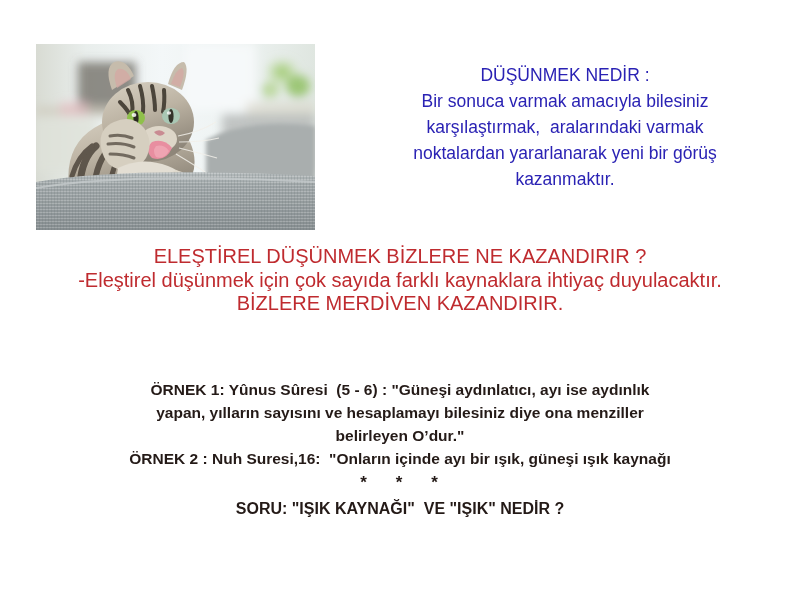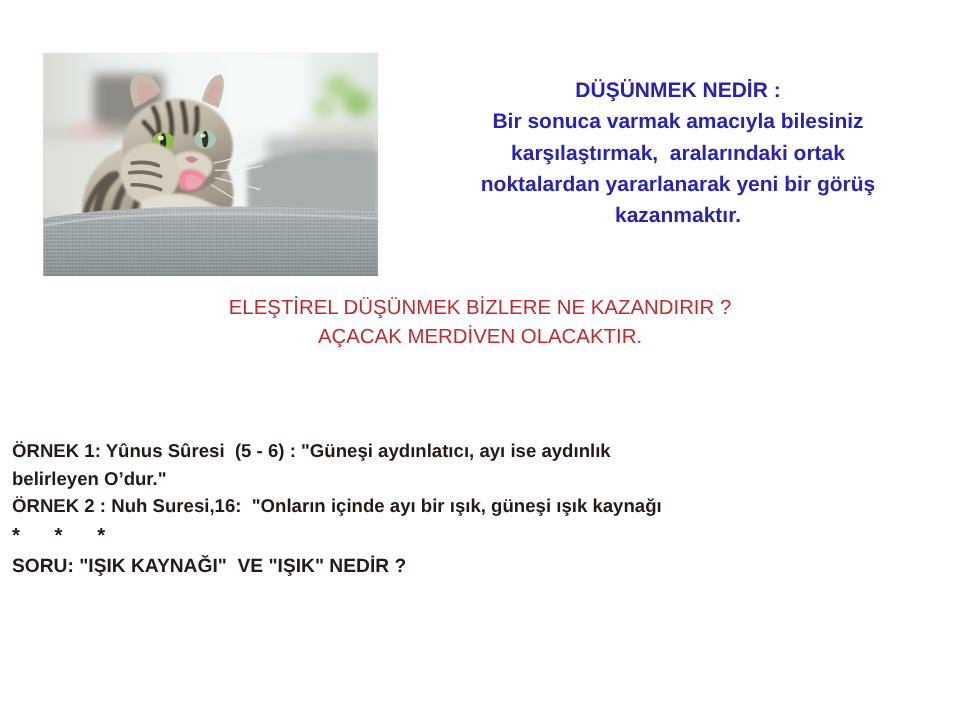--- a/index.html
+++ b/index.html
@@ -39,42 +39,43 @@
     left: 330px;
     top: 62px;
     width: 470px;
     text-align: center;
     color: #2a22b4;
     font-size: 17.5px;
     line-height: 26px;
     font-weight: 400;
     letter-spacing: 0px;
   }
-  .blue-block .ln { display: block; white-space: pre; font-weight: bold; }
+  .blue-block .ln { display: block; white-space: pre; }
 
   
   .red-block {
     position: absolute;
     left: 10px;
     top: 245px;
     width: 780px;
     text-align: center;
     color: #bf2b2f;
-    font-size: 17px;
+    font-size: 20px;
     line-height: 23.5px;
     font-weight: 400;
   }
   .red-block .ln { display: block; white-space: pre; }
 
   
   .black-block {
     position: absolute;
     left: 10px;
-    top: 365px;
+    top: 378px;
     width: 780px;
+    text-align: center;
     color: #241a17;
     font-size: 15.5px;
     line-height: 23px;
     font-weight: bold;
   }
   .black-block .ln { display: block; white-space: pre; }
   .black-block .stars {
     display: block;
     white-space: pre;
     letter-spacing: 2px;
@@ -237,31 +238,33 @@
         <path d="M0 138 q90 -16 279 -6 v54 h-279 z" fill="url(#couchg)"></path>
         <path d="M0 138 q90 -16 279 -6 v54 h-279 z" fill="url(#weave)"></path>
         <path d="M0 144 q90 -16 279 -6" fill="none" stroke="#c7ccce" stroke-width="2" opacity="0.75"></path>
       </g>
     </svg>
   </div>
 
   <div class="blue-block">
     <span class="ln">DÜŞÜNMEK NEDİR :</span>
     <span class="ln">Bir sonuca varmak amacıyla bilesiniz</span>
-    <span class="ln">karşılaştırmak,  aralarındaki ortak</span>
+    <span class="ln">karşılaştırmak,  aralarındaki varmak</span>
     <span class="ln">noktalardan yararlanarak yeni bir görüş</span>
     <span class="ln">kazanmaktır.</span>
   </div>
 
   <div class="red-block">
     <span class="ln">ELEŞTİREL DÜŞÜNMEK BİZLERE NE KAZANDIRIR ?</span>
-    <span class="ln">AÇACAK MERDİVEN OLACAKTIR.</span>
+    <span class="ln">-Eleştirel düşünmek için çok sayıda farklı kaynaklara ihtiyaç duyulacaktır.</span>
+    <span class="ln">BİZLERE MERDİVEN KAZANDIRIR.</span>
   </div>
 
   <div class="black-block">
     <span class="ln">ÖRNEK 1: Yûnus Sûresi  (5 - 6) : "Güneşi aydınlatıcı, ayı ise aydınlık</span>
+    <span class="ln">yapan, yılların sayısını ve hesaplamayı bilesiniz diye ona menziller</span>
     <span class="ln">belirleyen O’dur."</span>
     <span class="ln">ÖRNEK 2 : Nuh Suresi,16:  "Onların içinde ayı bir ışık, güneşi ışık kaynağı</span>
     <span class="stars">*    *    *</span>
     <span class="soru">SORU: "IŞIK KAYNAĞI"  VE "IŞIK" NEDİR ?</span>
   </div>
 
 </div>
 
 </body></html>

